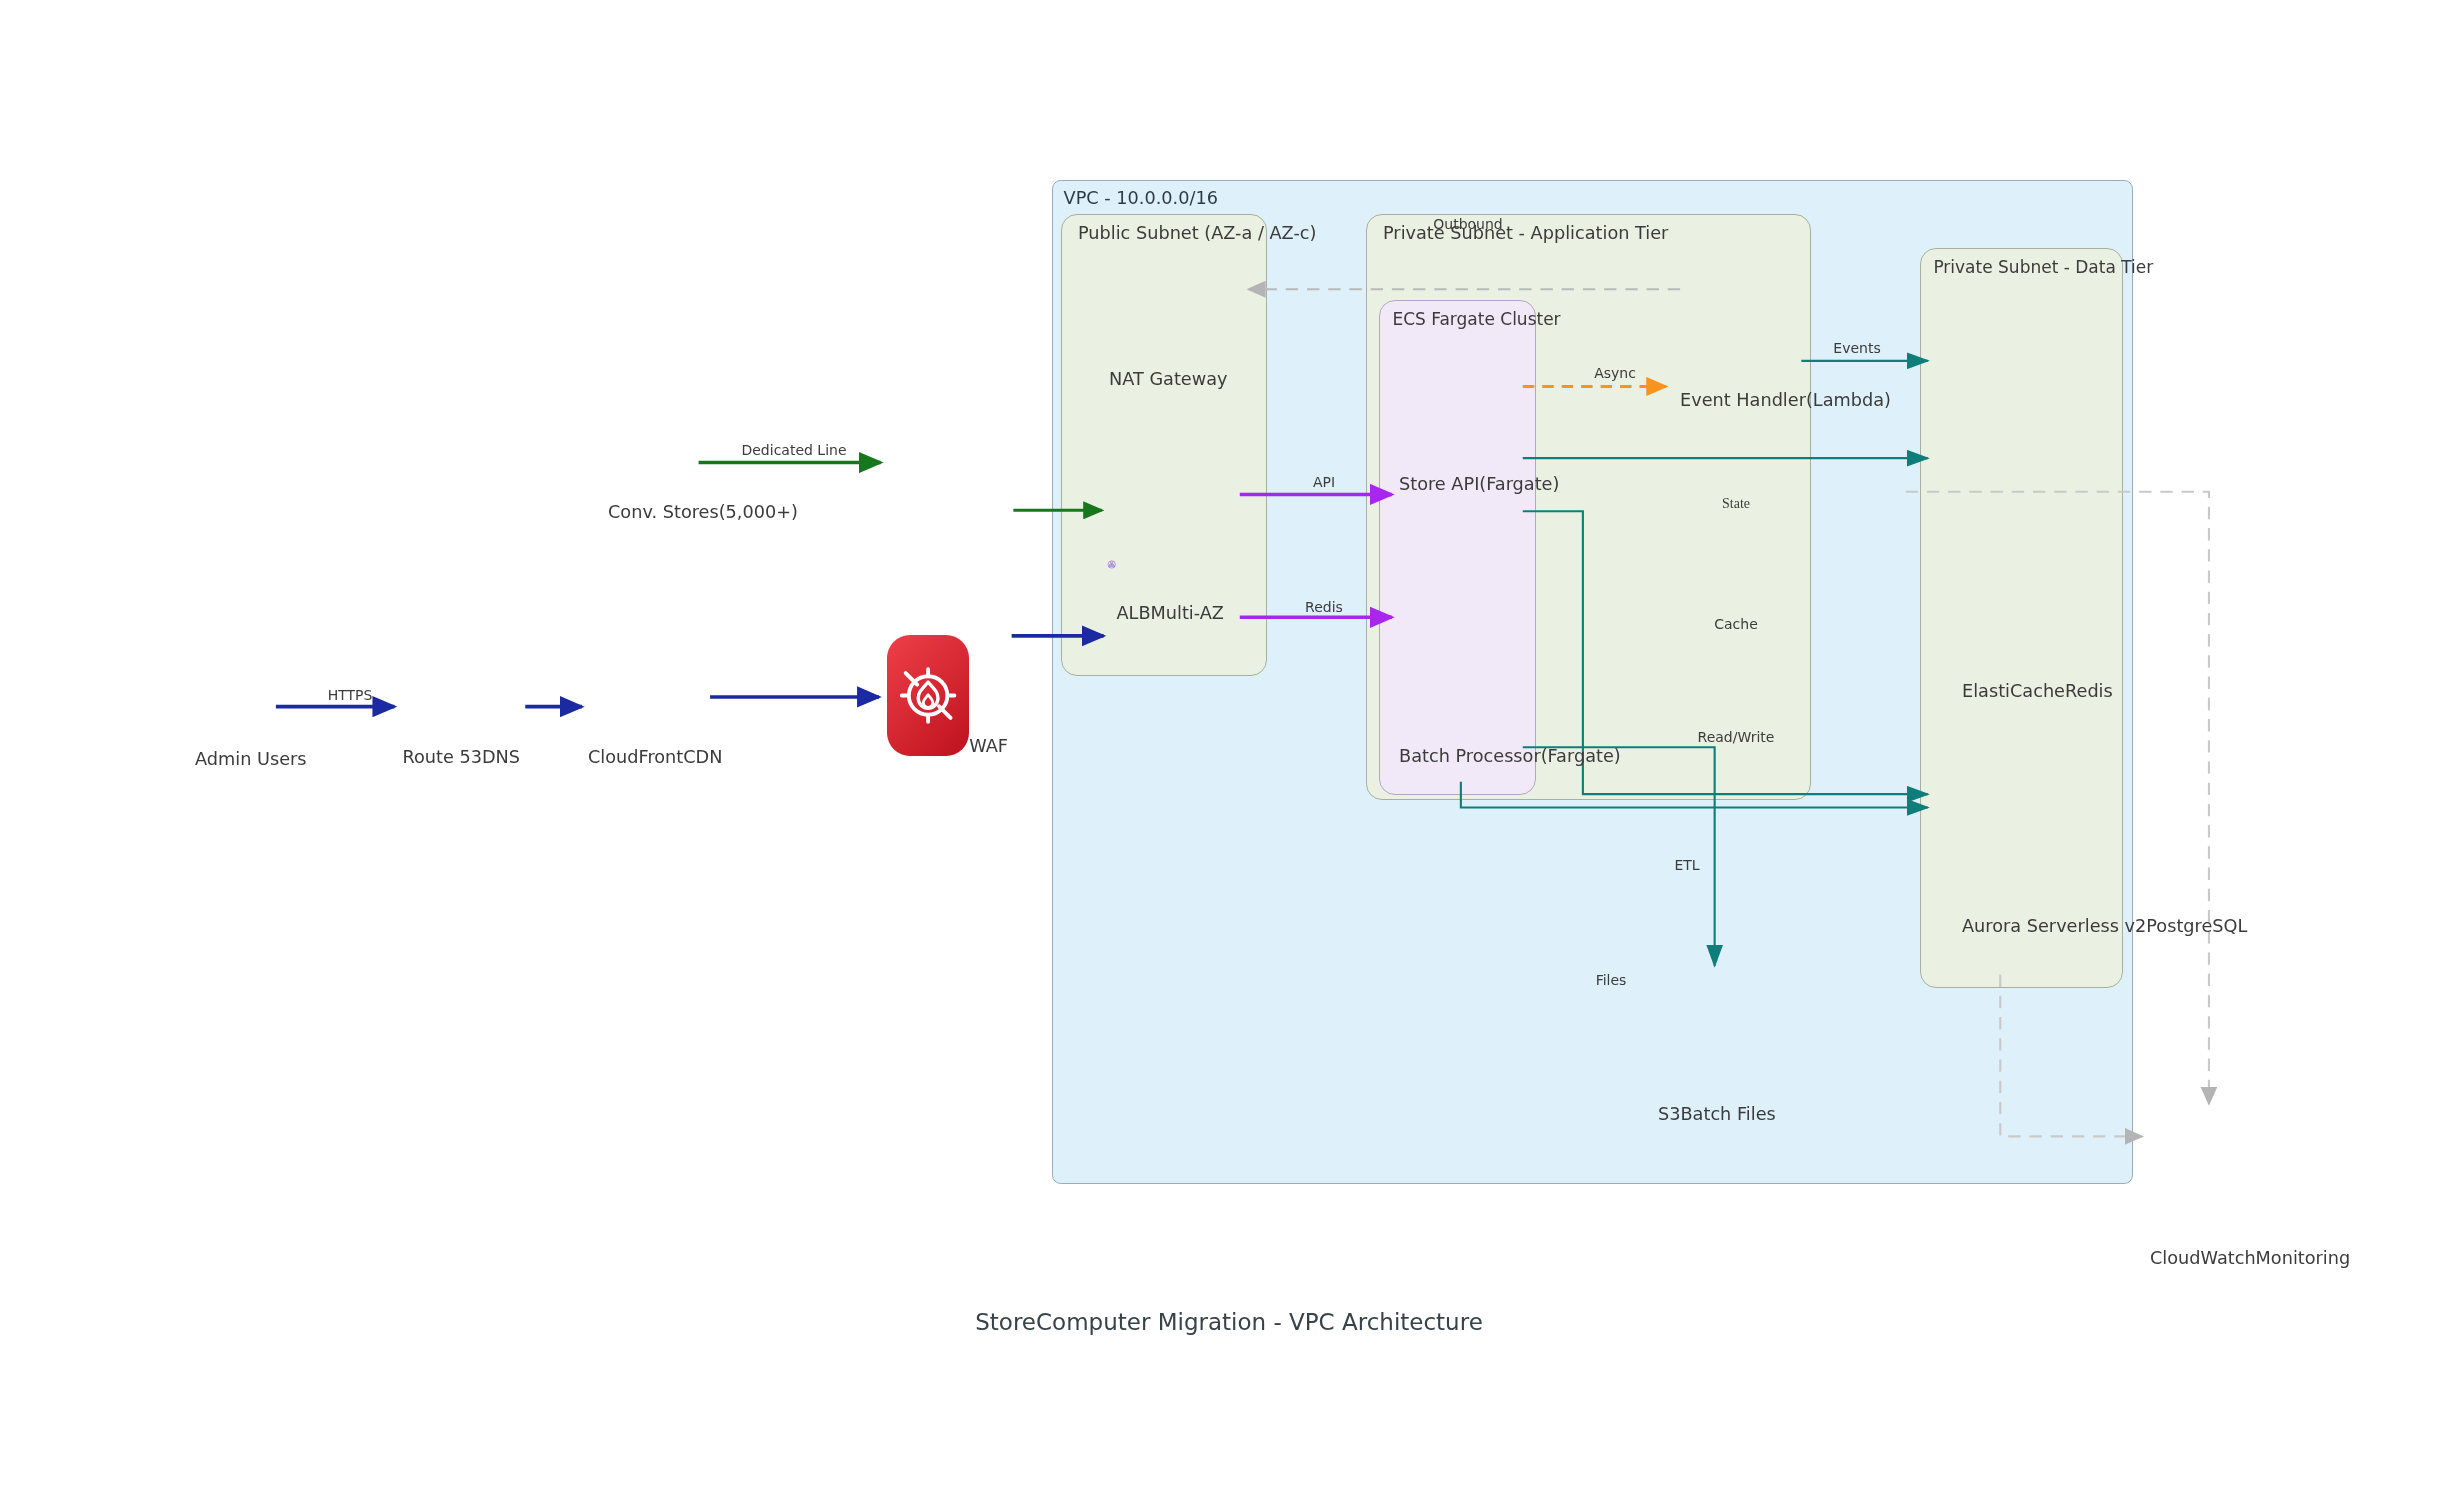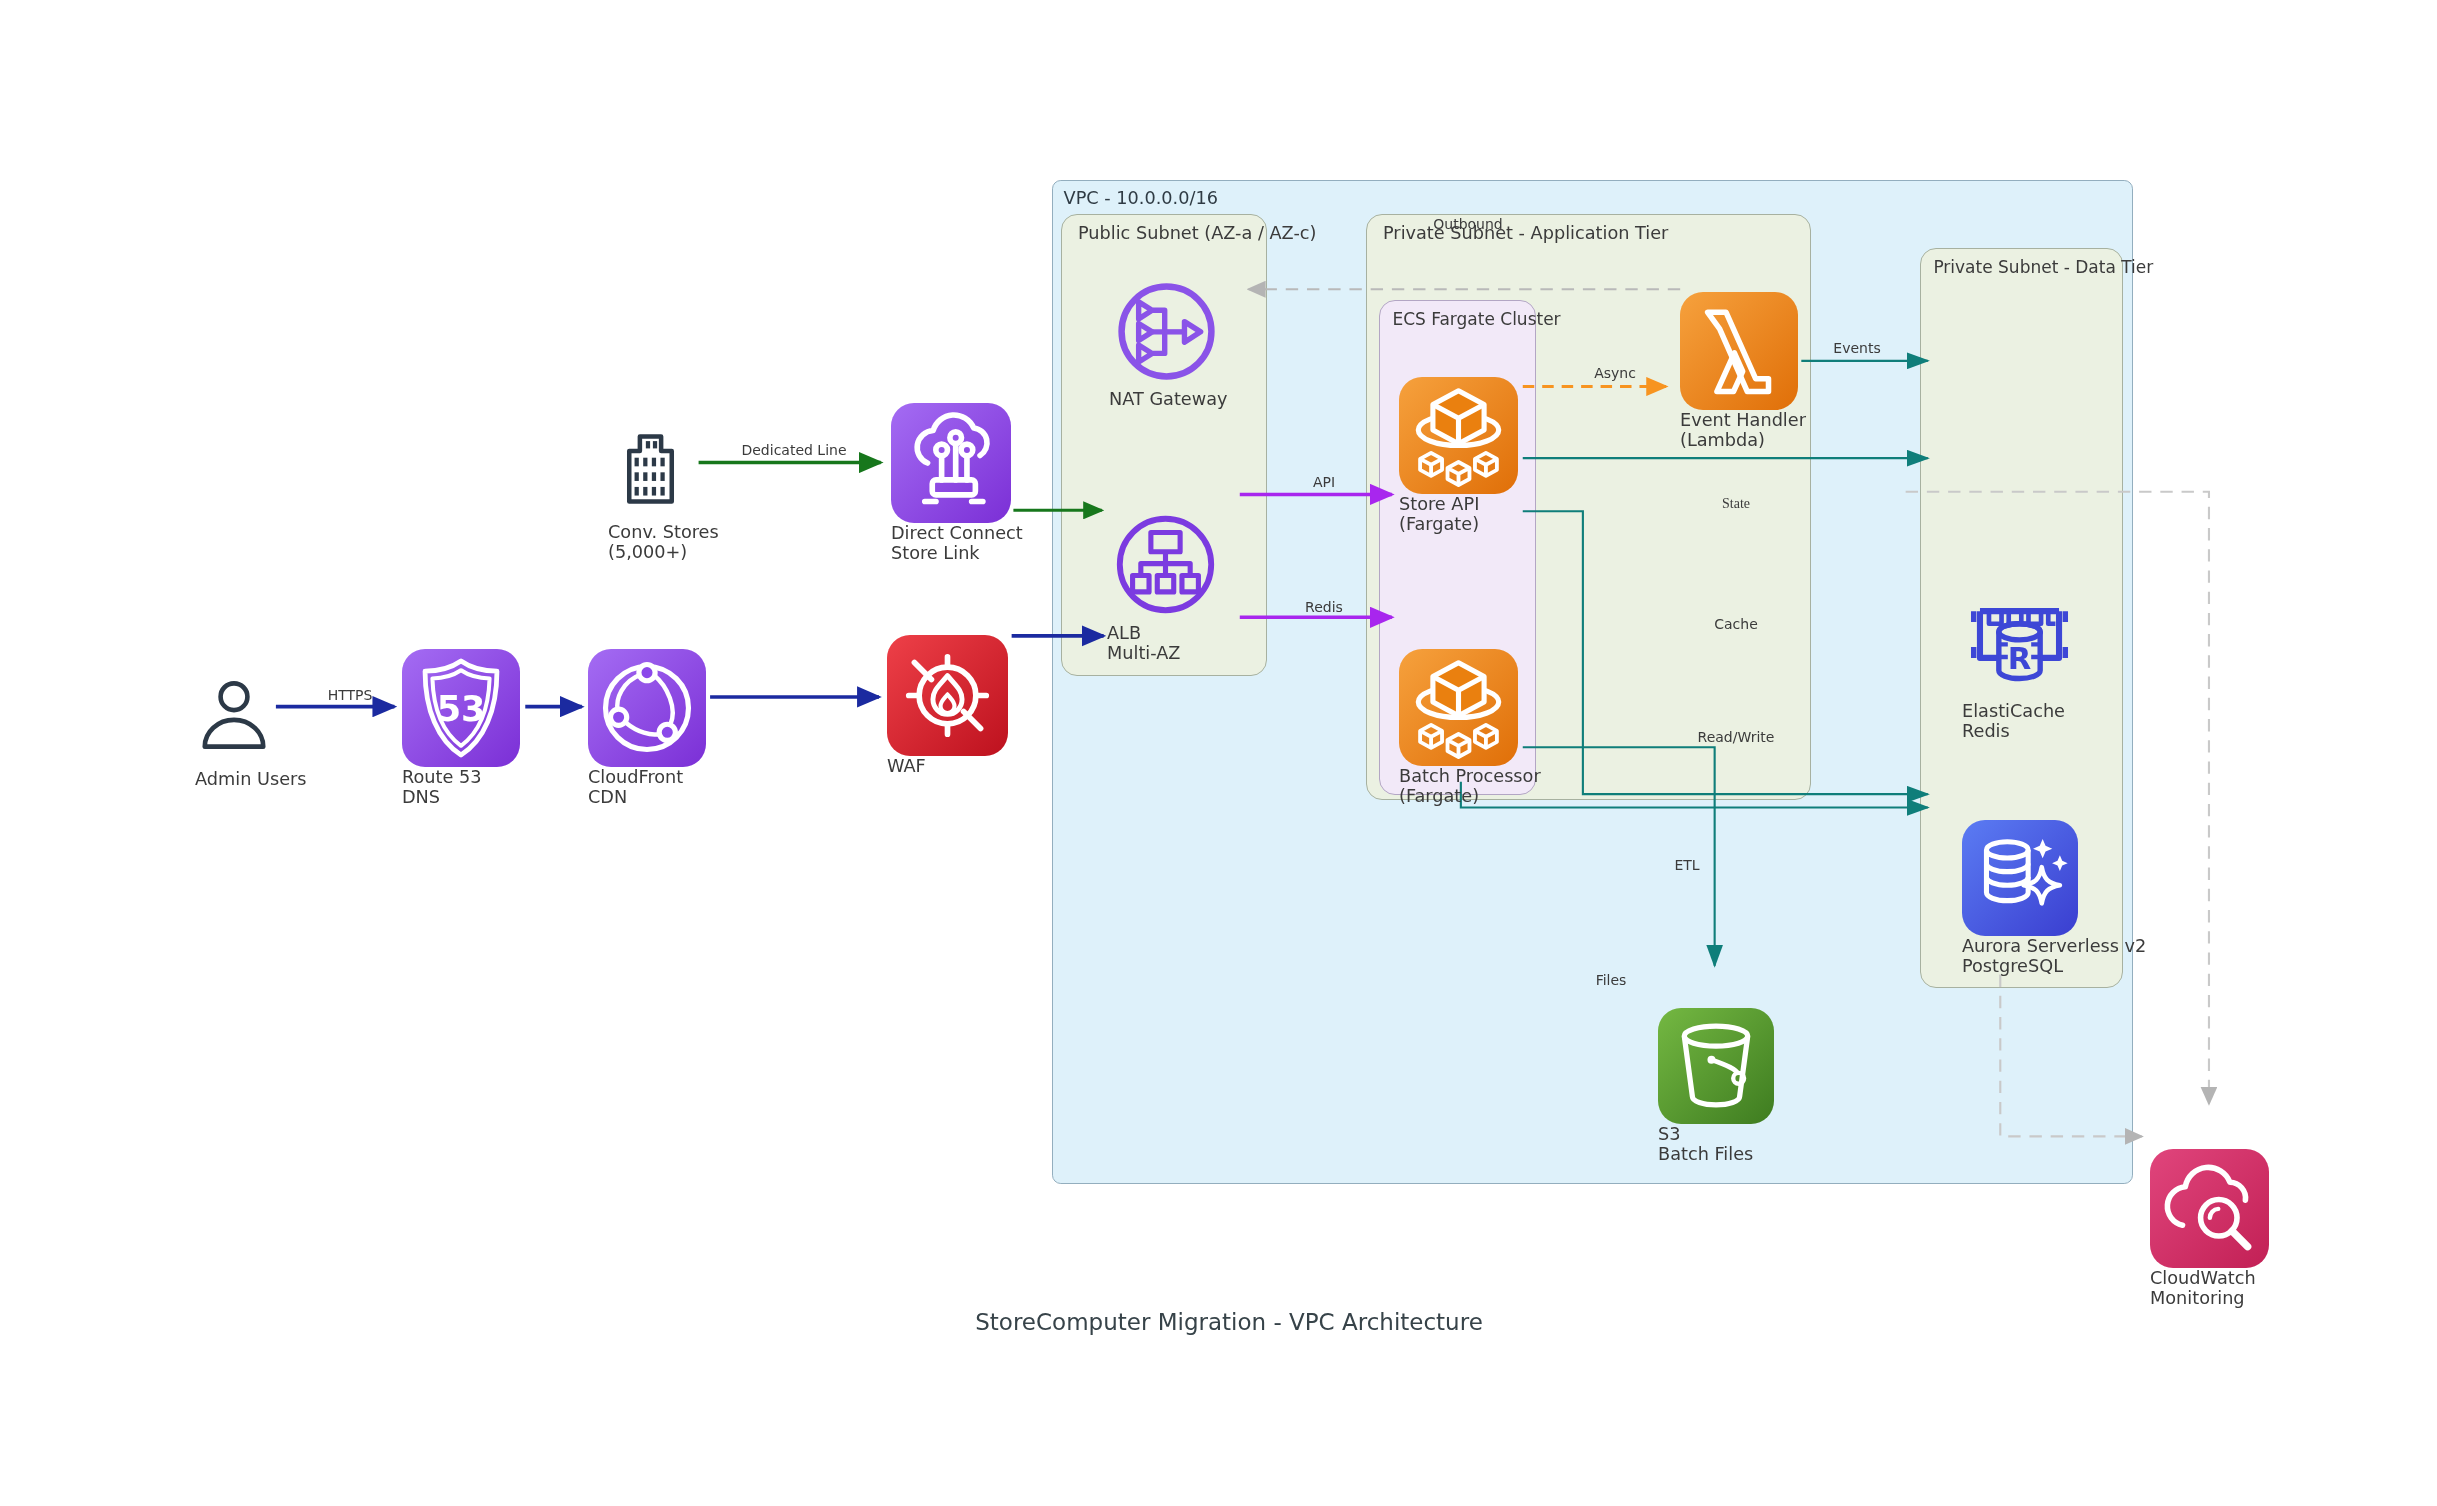--- a/index.html
+++ b/index.html
@@ -5,21 +5,21 @@
   html,body{margin:0;padding:0;background:#ffffff;}
   .canvas{position:relative;width:2438px;height:1507px;background:#ffffff;
           font-family:"DejaVu Sans","Liberation Sans",sans-serif;color:#3b3b3b;overflow:hidden;}
   .edges{position:absolute;left:0;top:0;width:2438px;height:1507px;z-index:1;}
   .box{position:absolute;box-sizing:border-box;z-index:0;}
   .vpc{background:#def1fa;border:1.8px solid #93aebe;border-radius:8.8px;}
   .subnet{background:#ebf1e2;border:1.4px solid #a7b1a0;border-radius:16px;}
   .cluster{background:#f2e9f8;border:1.4px solid #b3a6c4;border-radius:16px;z-index:1;}
   .box-title{display:block;padding:8px 0 0 16px;font-size:17.7px;color:#3b3b3b;white-space:nowrap;}
   .vpc-title{padding:7px 0 0 10.6px;color:#2f3b44;}
-  .node{position:absolute;display:flex;flex-direction:column;align-items:flex-start;z-index:2;}
+  .node{position:absolute;display:flex;flex-direction:row;align-items:flex-end;z-index:2;}
   .tile{border-radius:23px;display:flex;align-items:center;justify-content:center;}
   .tile svg{width:100%;height:100%;}
   .plain{border-radius:0;}
   .g-orange{background:linear-gradient(135deg,#f6a13d 0%,#e06f08 100%);}
   .g-purple{background:linear-gradient(135deg,#a46cf3 0%,#7b2fd6 100%);}
   .g-blue{background:linear-gradient(135deg,#5b7cf3 0%,#3a3ed0 100%);}
   .g-red{background:linear-gradient(135deg,#ee4048 0%,#bd111e 100%);}
   .g-green{background:linear-gradient(135deg,#74b842 0%,#3e7c20 100%);}
   .g-pink{background:linear-gradient(135deg,#e0457c 0%,#c22055 100%);}
   .lbl{font-size:17.7px;line-height:20.3px;white-space:nowrap;text-align:center;color:#3b3b3b;}
@@ -183,35 +183,20 @@
         <circle cx="32" cy="32" r="15"></circle>
         <path d="M32 11.5 V16.5 M32 47.5 V52.5 M11.5 32 H16.5 M47.5 32 H52.5"></path>
         <path d="M14.5 14.5 L23.5 23.5 M40.5 40.5 L49.5 49.5"></path>
         <path d="M32 21.5 c4.8 5.7 7.7 7.8 7.7 12.5 a7.7 8 0 1 1 -15.4 0 c0 -4.7 2.9 -6.8 7.7 -12.5 z" stroke-width="2.6" stroke-linejoin="round"></path>
         <path d="M32 31.5 c2.3 2.8 3.7 3.8 3.7 6.1 a3.7 3.7 0 1 1 -7.4 0 c0 -2.3 1.4 -3.3 3.7 -6.1" stroke-width="2.2" stroke-linejoin="round"></path>
       </svg>
     </div>
     <div class="lbl">WAF</div>
   </div>
 
-  <div class="node" style="left:891px;top:403px;width:120px;">
-    <div class="tile g-purple" style="width:120px;height:120px;">
-      <svg viewBox="0 0 64 64" fill="none" stroke="#ffffff" stroke-width="3" stroke-linecap="round" stroke-linejoin="round">
-        <path d="M19.5 32 a9 9 0 0 1 3 -17.3 a11.5 11.5 0 0 1 21.6 -1.4 a8 8 0 0 1 3.4 14.7"></path>
-        <circle cx="27" cy="25" r="3.1"></circle>
-          <circle cx="34.5" cy="18.5" r="3.1"></circle>
-          <circle cx="40.5" cy="25" r="3.1"></circle>
-        <path d="M27 28.2 V41 M34.5 21.7 V41 M40.5 28.2 V41"></path>
-        <rect x="22" y="41" width="23" height="8" rx="2"></rect>
-        <path d="M18 52.5 H24 M43 52.5 H49"></path>
-      </svg>
-    </div>
-    <div class="lbl">Direct Connect</div>
-    <div class="lbl">Store Link</div>
-  </div>
 
   <div class="node" style="left:1109px;top:274px;width:115px;">
     <div class="tile plain" style="width:115px;height:115px;">
       <svg viewBox="0 0 64 64" fill="none" stroke="#8a53e8" stroke-width="3.6" stroke-linejoin="round">
         <circle cx="32" cy="32" r="25"></circle>
         <g stroke-width="3">
           <path d="M16.5 15.5 V25 L24 20.2 Z"></path>
           <path d="M16.5 27.5 V37 L24 32.2 Z"></path>
           <path d="M16.5 39.5 V49 L24 44.2 Z"></path>
           <path d="M24.5 20.2 H31 V44.2 H24.5 M24.5 32.2 H31"></path>

